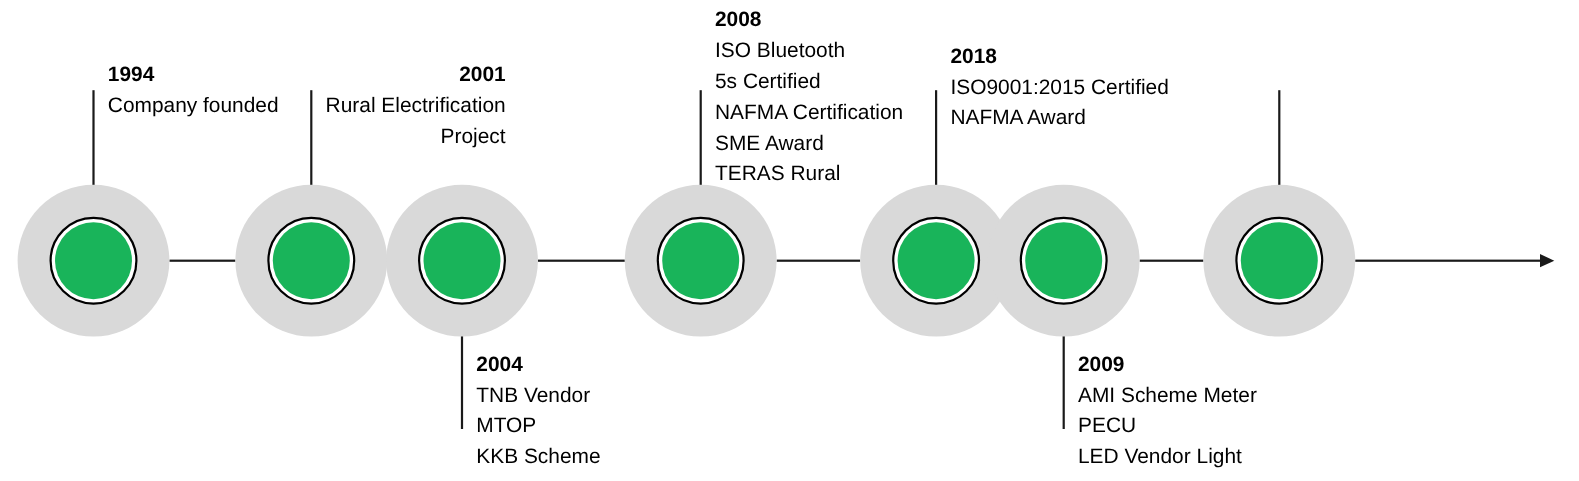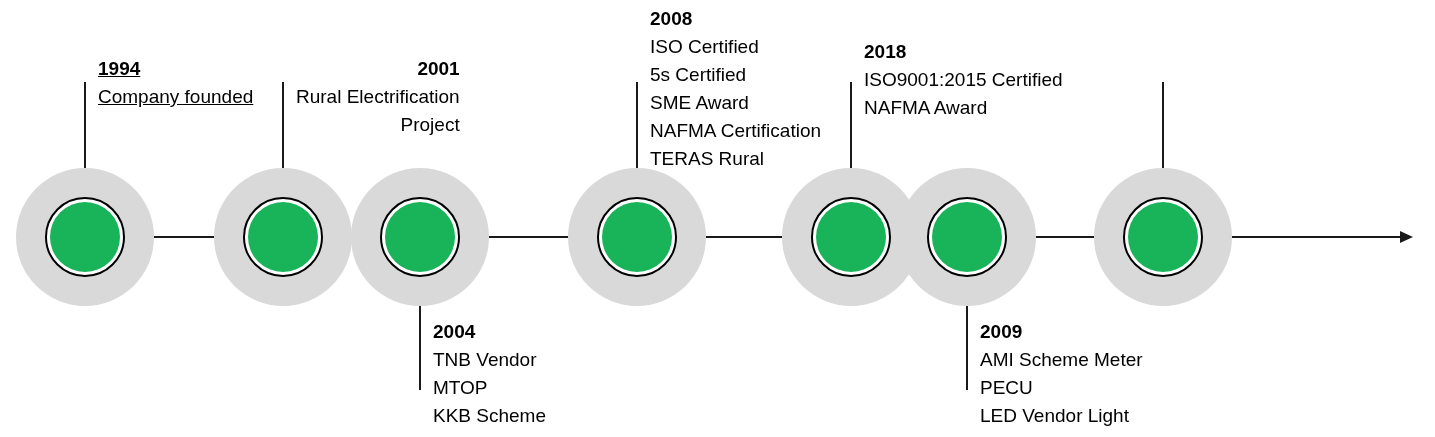--- a/index.html
+++ b/index.html
@@ -59,21 +59,21 @@
     <div class="axis-seg" style="left: 154px; top: 236px; width: 60px; height: 2px; background: rgb(26, 26, 26);"></div>
     <div class="axis-seg" style="left: 489px; top: 236px; width: 79px; height: 2px; background: rgb(26, 26, 26);"></div>
     <div class="axis-seg" style="left: 706px; top: 236px; width: 76px; height: 2px; background: rgb(26, 26, 26);"></div>
     <div class="axis-seg" style="left: 1036px; top: 236px; width: 58px; height: 2px; background: rgb(26, 26, 26);"></div>
     <div class="axis-seg" style="left: 1232px; top: 236px; width: 170px; height: 2px; background: rgb(26, 26, 26);"></div>
     <div class="arrowhead" style="left: 1400px; top: 231px; border-left: 13px solid rgb(26, 26, 26);"></div>
     <div class="connector" style="left: 84px; top: 82px; width: 2px; height: 115px; background: rgb(26, 26, 26);"></div>
     <div class="halo" style="left: 16px; top: 168px; width: 138px; height: 138px; background: rgb(217, 217, 217);"></div>
     <div class="ring" style="left: 45px; top: 197px; width: 80px; height: 80px; background: rgb(255, 255, 255); border-color: rgb(0, 0, 0);"></div>
     <div class="dot" style="left: 50px; top: 202px; width: 70px; height: 70px; background: rgb(25, 180, 90);"></div>
-    <div class="label" style="left: 98px; top: 55px; color: rgb(0, 0, 0); text-decoration: underline;">
+    <div class="label" style="left: 98px; top: 55px; color: rgb(0, 0, 0);">
       <div class="year">1994</div>
       <div class="item">Company founded</div>
     </div>
     <div class="connector" style="left: 282px; top: 82px; width: 2px; height: 115px; background: rgb(26, 26, 26);"></div>
     <div class="halo" style="left: 214px; top: 168px; width: 138px; height: 138px; background: rgb(217, 217, 217);"></div>
     <div class="ring" style="left: 243px; top: 197px; width: 80px; height: 80px; background: rgb(255, 255, 255); border-color: rgb(0, 0, 0);"></div>
     <div class="dot" style="left: 248px; top: 202px; width: 70px; height: 70px; background: rgb(25, 180, 90);"></div>
     <div class="label" style="left: 296px; top: 55px; color: rgb(0, 0, 0); text-align: right;">
       <div class="year">2001</div>
       <div class="item">Rural Electrification</div>
@@ -88,24 +88,24 @@
       <div class="item">TNB Vendor</div>
       <div class="item">MTOP</div>
       <div class="item">KKB Scheme</div>
     </div>
     <div class="connector" style="left: 636px; top: 82px; width: 2px; height: 115px; background: rgb(26, 26, 26);"></div>
     <div class="halo" style="left: 568px; top: 168px; width: 138px; height: 138px; background: rgb(217, 217, 217);"></div>
     <div class="ring" style="left: 597px; top: 197px; width: 80px; height: 80px; background: rgb(255, 255, 255); border-color: rgb(0, 0, 0);"></div>
     <div class="dot" style="left: 602px; top: 202px; width: 70px; height: 70px; background: rgb(25, 180, 90);"></div>
     <div class="label" style="left: 650px; top: 5px; color: rgb(0, 0, 0);">
       <div class="year">2008</div>
-      <div class="item">ISO Certified</div>
+      <div class="item">ISO Bluetooth</div>
       <div class="item">5s Certified</div>
+      <div class="item">NAFMA Certification</div>
       <div class="item">SME Award</div>
-      <div class="item">NAFMA Certification</div>
       <div class="item">TERAS Rural</div>
     </div>
     <div class="connector" style="left: 850px; top: 82px; width: 2px; height: 115px; background: rgb(26, 26, 26);"></div>
     <div class="halo" style="left: 782px; top: 168px; width: 138px; height: 138px; background: rgb(217, 217, 217);"></div>
     <div class="ring" style="left: 811px; top: 197px; width: 80px; height: 80px; background: rgb(255, 255, 255); border-color: rgb(0, 0, 0);"></div>
     <div class="dot" style="left: 816px; top: 202px; width: 70px; height: 70px; background: rgb(25, 180, 90);"></div>
     <div class="label" style="left: 864px; top: 38px; color: rgb(0, 0, 0);">
       <div class="year">2018</div>
       <div class="item">ISO9001:2015 Certified</div>
       <div class="item">NAFMA Award</div>

